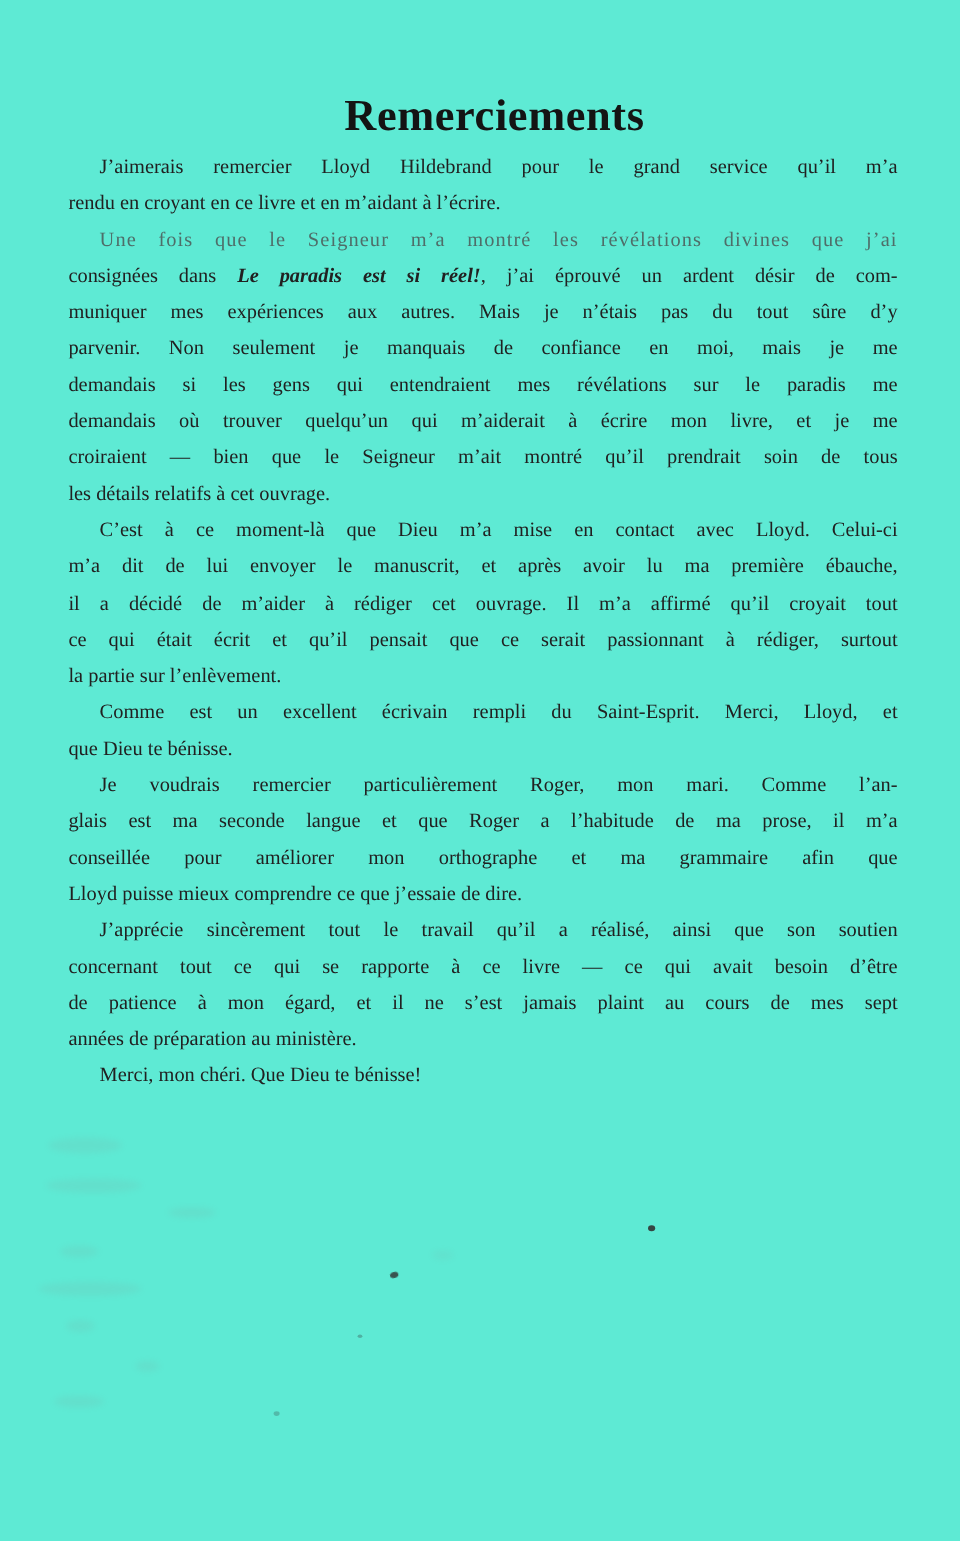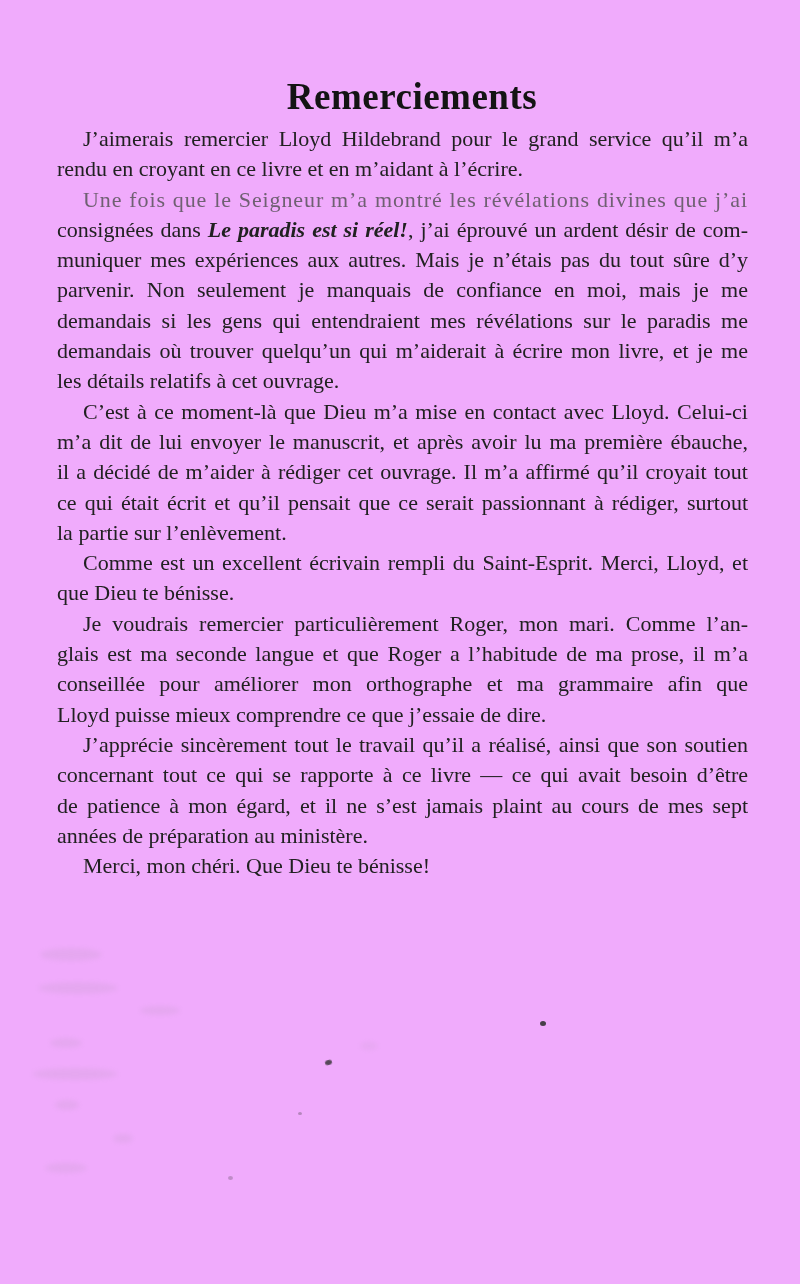--- a/index.html
+++ b/index.html
@@ -1,20 +1,20 @@
 <!DOCTYPE html>
 <html><head>
 <meta charset="utf-8">
 <style>
   html, body { margin: 0; padding: 0; background: #ffffff; }
   .page {
     position: relative;
     width: 800px;
     height: 1284px;
-    background: #f0abfc;
+    background: #5eead4;
     overflow: hidden;
     font-family: "Liberation Serif", serif;
   }
   .title {
     position: absolute;
     top: 50px;
     left: 0;
     width: 100%;
     text-align: center;
     transform: translateX(12px);
@@ -22,21 +22,21 @@
     font-size: 37px;
     letter-spacing: 0.5px;
     color: #141414;
     filter: blur(0.2px);
   }
   .textcol {
     position: absolute;
     left: 57px;
     top: 124px;
     width: 691px;
-    font-size: 22px;
+    font-size: 17px;
     line-height: 30.3px;
     color: #212121;
     filter: blur(0.22px);
   }
   .ln { text-align: justify; text-align-last: justify; }
   .ln.last { text-align-last: left; }
   .ln.first { text-indent: 26px; }
   .ln.faded { color: #4b4b4b; opacity: 0.78; filter: blur(0.55px); letter-spacing: 0.9px; }
   .it { font-style: italic; font-weight: bold; }
 
@@ -77,20 +77,21 @@
 
   <div class="textcol">
     <div class="ln first">J’aimerais remercier Lloyd Hildebrand pour le grand service qu’il m’a</div>
     <div class="ln last">rendu en croyant en ce livre et en m’aidant à l’écrire.</div>
     <div class="ln first faded">Une fois que le Seigneur m’a montré les révélations divines que j’ai</div>
     <div class="ln"><span>consignées dans </span><span class="it">Le paradis est si réel!</span><span>, j’ai éprouvé un ardent désir de com-</span></div>
     <div class="ln">muniquer mes expériences aux autres. Mais je n’étais pas du tout sûre d’y</div>
     <div class="ln">parvenir. Non seulement je manquais de confiance en moi, mais je me</div>
     <div class="ln">demandais si les gens qui entendraient mes révélations sur le paradis me</div>
     <div class="ln">demandais où trouver quelqu’un qui m’aiderait à écrire mon livre, et je me</div>
+    <div class="ln">croiraient — bien que le Seigneur m’ait montré qu’il prendrait soin de tous</div>
     <div class="ln last">les détails relatifs à cet ouvrage.</div>
     <div class="ln first">C’est à ce moment-là que Dieu m’a mise en contact avec Lloyd. Celui-ci</div>
     <div class="ln">m’a dit de lui envoyer le manuscrit, et après avoir lu ma première ébauche,</div>
     <div class="ln">il a décidé de m’aider à rédiger cet ouvrage. Il m’a affirmé qu’il croyait tout</div>
     <div class="ln">ce qui était écrit et qu’il pensait que ce serait passionnant à rédiger, surtout</div>
     <div class="ln last">la partie sur l’enlèvement.</div>
     <div class="ln first">Comme est un excellent écrivain rempli du Saint-Esprit. Merci, Lloyd, et</div>
     <div class="ln last">que Dieu te bénisse.</div>
     <div class="ln first">Je voudrais remercier particulièrement Roger, mon mari. Comme l’an-</div>
     <div class="ln">glais est ma seconde langue et que Roger a l’habitude de ma prose, il m’a</div>

